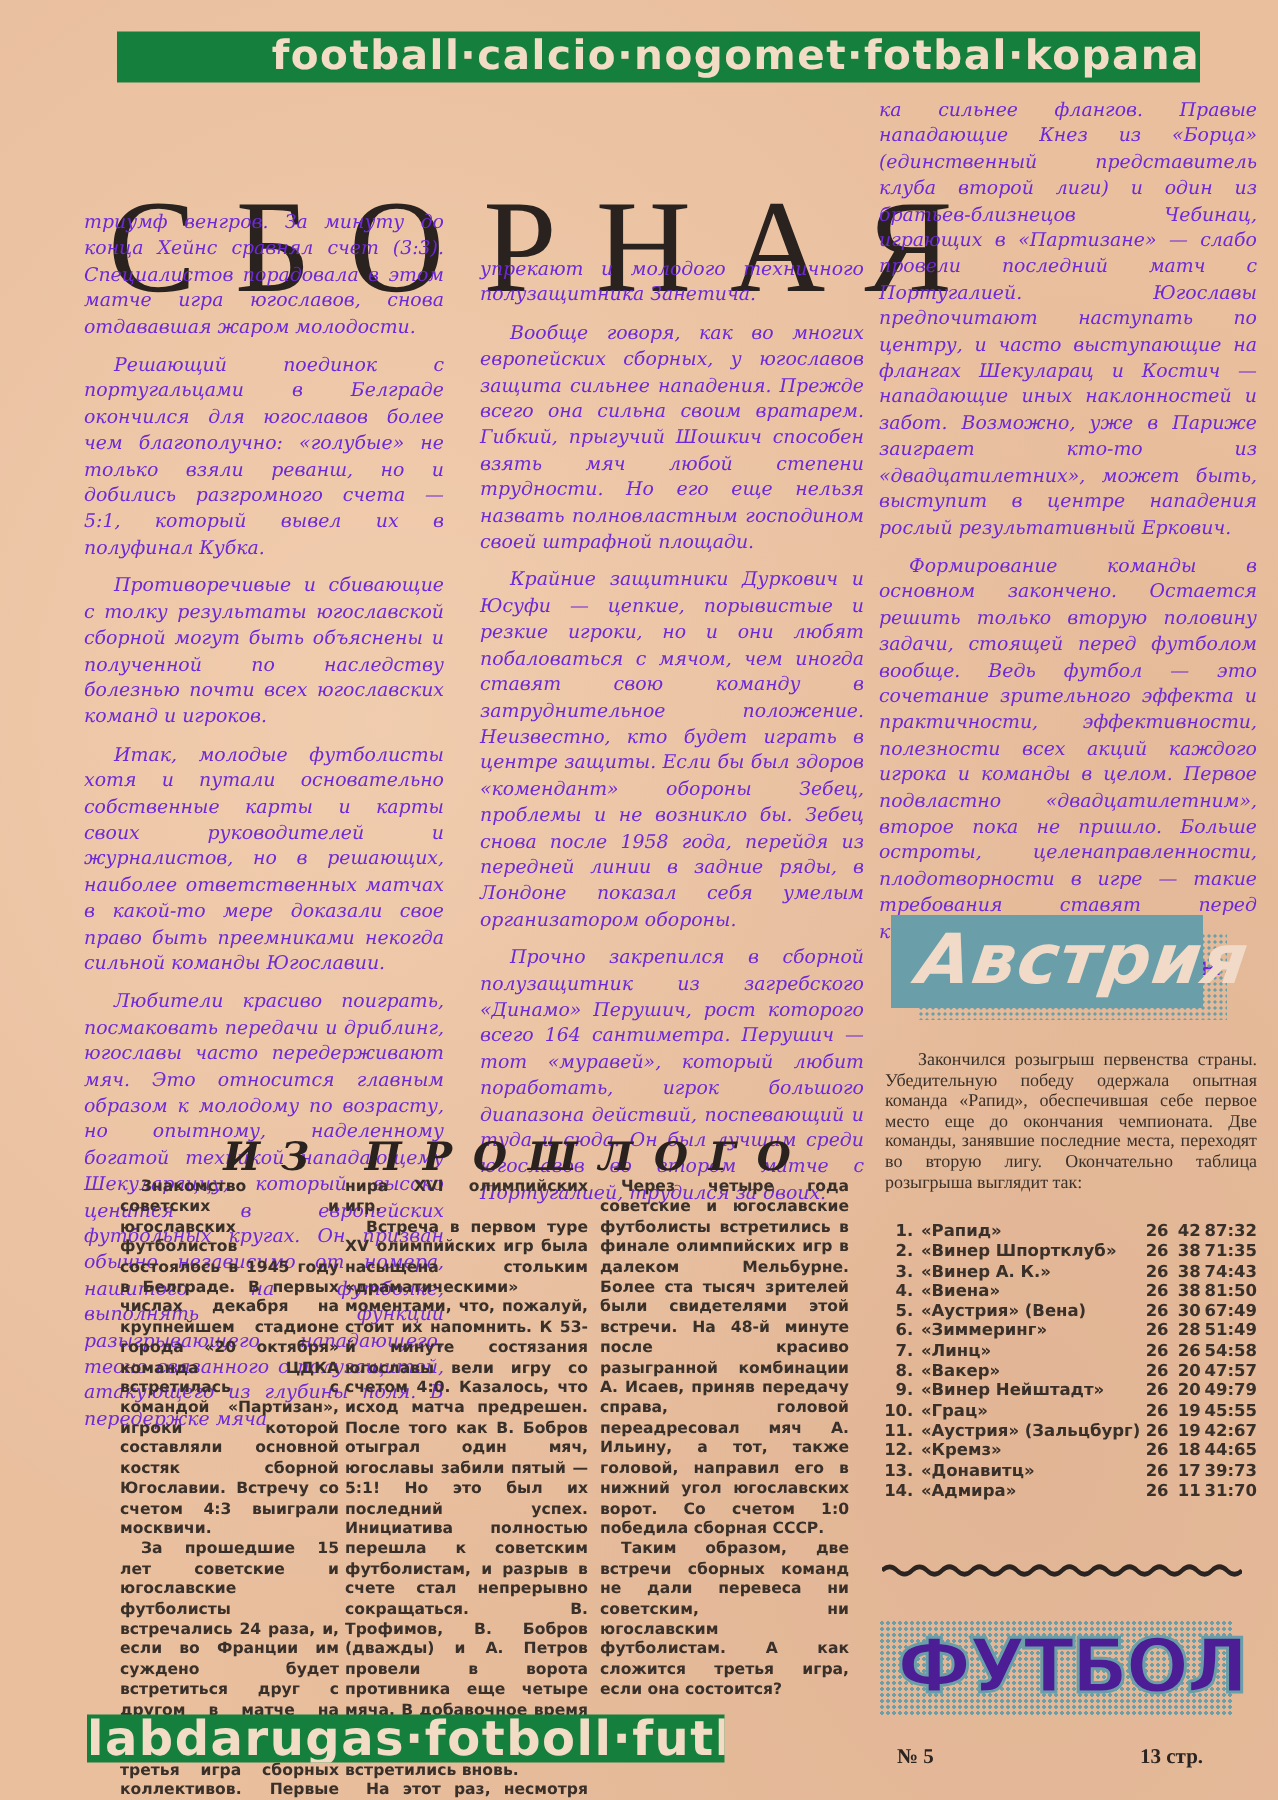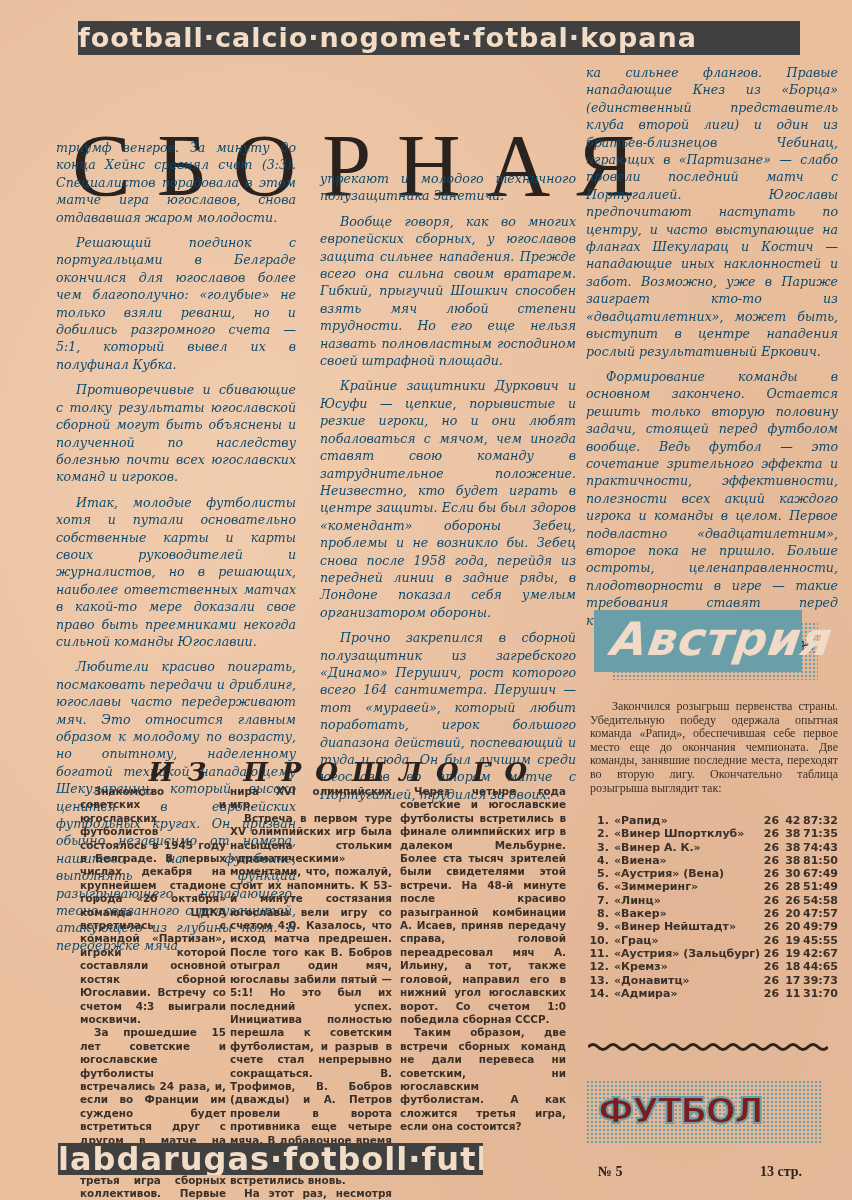--- a/index.html
+++ b/index.html
@@ -6,35 +6,35 @@
   body {
     width: 852px; height: 1200px; overflow: hidden;
     background: #e9bf9e;
     background-image: radial-gradient(ellipse at 30% 40%, rgba(255,230,205,0.35), rgba(0,0,0,0) 60%),
                       radial-gradient(ellipse at 80% 80%, rgba(200,150,120,0.25), rgba(0,0,0,0) 60%);
     font-family: "DejaVu Serif", serif;
     color: #2c2420;
     position: relative;
   }
   .banner {
-    position: absolute; background: #404040; color: #f3dcc6;
+    position: absolute; background: #15803d; color: #f3dcc6;
     font-family: "DejaVu Sans", sans-serif; font-weight: bold;
-    letter-spacing: 1px; white-space: nowrap; text-align: left;
+    letter-spacing: 1px; white-space: nowrap; text-align: right;
     overflow: hidden;
   }
   .banner-top { left: 78px; top: 21px; width: 722px; height: 34px; font-size: 27px; line-height: 34px; }
   .banner-bottom { left: 58px; top: 1143px; width: 425px; height: 32px; font-size: 32px; line-height: 32px; }
   .headline {
     position: absolute; left: 72px; top: 62px; width: 510px;
     font-family: "Liberation Serif", serif; font-size: 88px; line-height: 90px;
     letter-spacing: 26px; color: #2a221e; font-weight: normal;
   }
   .col {
     position: absolute; font-family: "DejaVu Serif", serif; font-style: italic;
-    font-size: 12.6px; line-height: 17.4px; text-align: justify; color: #0c4a6e;
+    font-size: 12.6px; line-height: 17.4px; text-align: justify; color: #6d28d9;
   }
   .col p { margin: 0 0 8px 0; text-indent: 20px; }
   .col p.cont { text-indent: 0; }
   .col1 { left: 56px; top: 139px; width: 240px; }
   .col2 { left: 320px; top: 139px; width: 256px; margin-top: 31px; }
   .col3 { left: 586px; top: 64px; width: 252px; }
   .signature {
     font-family: "Liberation Sans", sans-serif; font-style: normal; font-weight: bold;
     text-align: right; font-size: 13px; margin-top: 6px; padding-right: 24px;
   }
@@ -86,22 +86,22 @@
   .wavy {
     position: absolute; left: 588px; top: 1042px; width: 240px; height: 10px;
   }
   .futbol-logo {
     position: absolute; left: 586px; top: 1080px; width: 236px; height: 64px;
     background-image: radial-gradient(#6a9ea8 38%, transparent 43%);
     background-size: 4px 4px;
   }
   .futbol-text {
     position: absolute; left: 598px; top: 1078px; width: 210px; height: 66px;
-    font-family: "DejaVu Sans", sans-serif; font-weight: bold; font-size: 36px; line-height: 66px;
-    color: #7f1d1d; -webkit-text-stroke: 2px #6a9ea8; letter-spacing: -2px;
+    font-family: "DejaVu Sans", sans-serif; font-weight: bold; font-size: 50px; line-height: 66px;
+    color: #4c1d95; -webkit-text-stroke: 2px #6a9ea8; letter-spacing: -2px;
   }
   .issue { position: absolute; left: 598px; top: 1164px; font-family: "Liberation Serif", serif; font-weight: bold; font-size: 14px; }
   .page { position: absolute; left: 760px; top: 1164px; font-family: "Liberation Serif", serif; font-weight: bold; font-size: 14px; }
 </style>
 </head>
 <body>
 
 <div class="banner banner-top">football·calcio·nogomet·fotbal·kopana</div>
 
 <h1 class="headline">СБОРНАЯ</h1>

